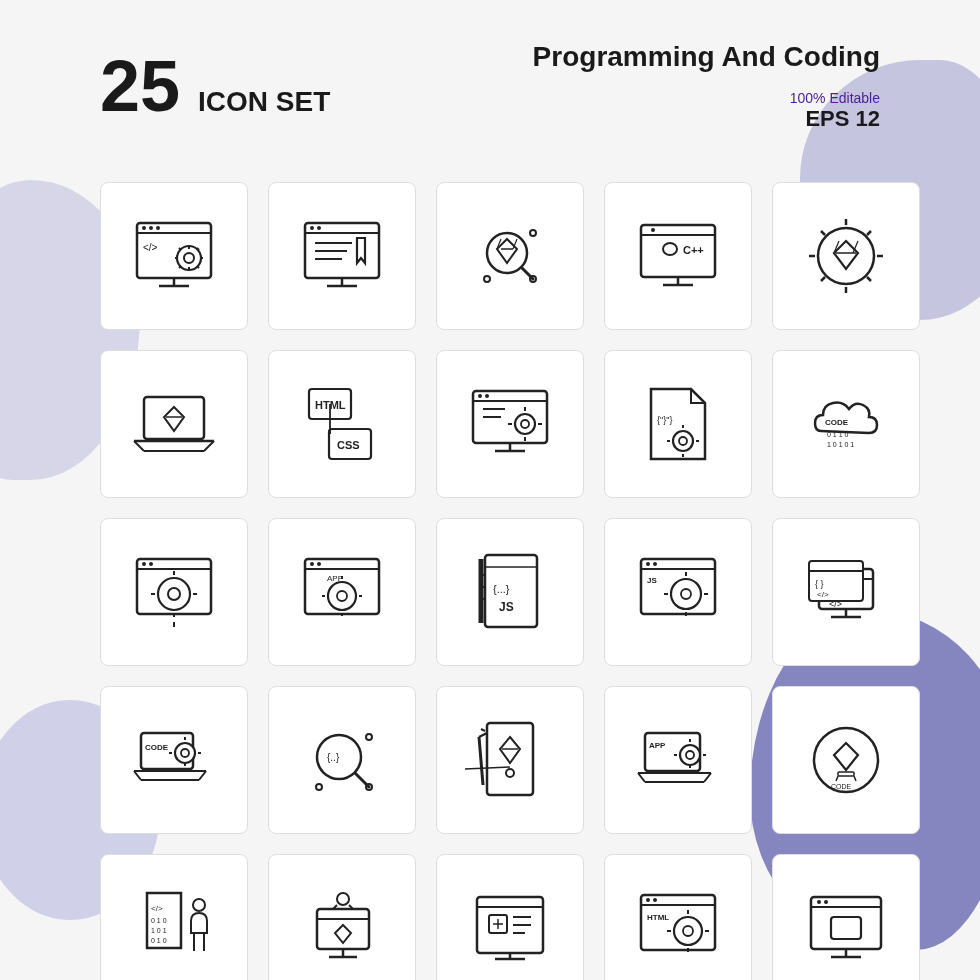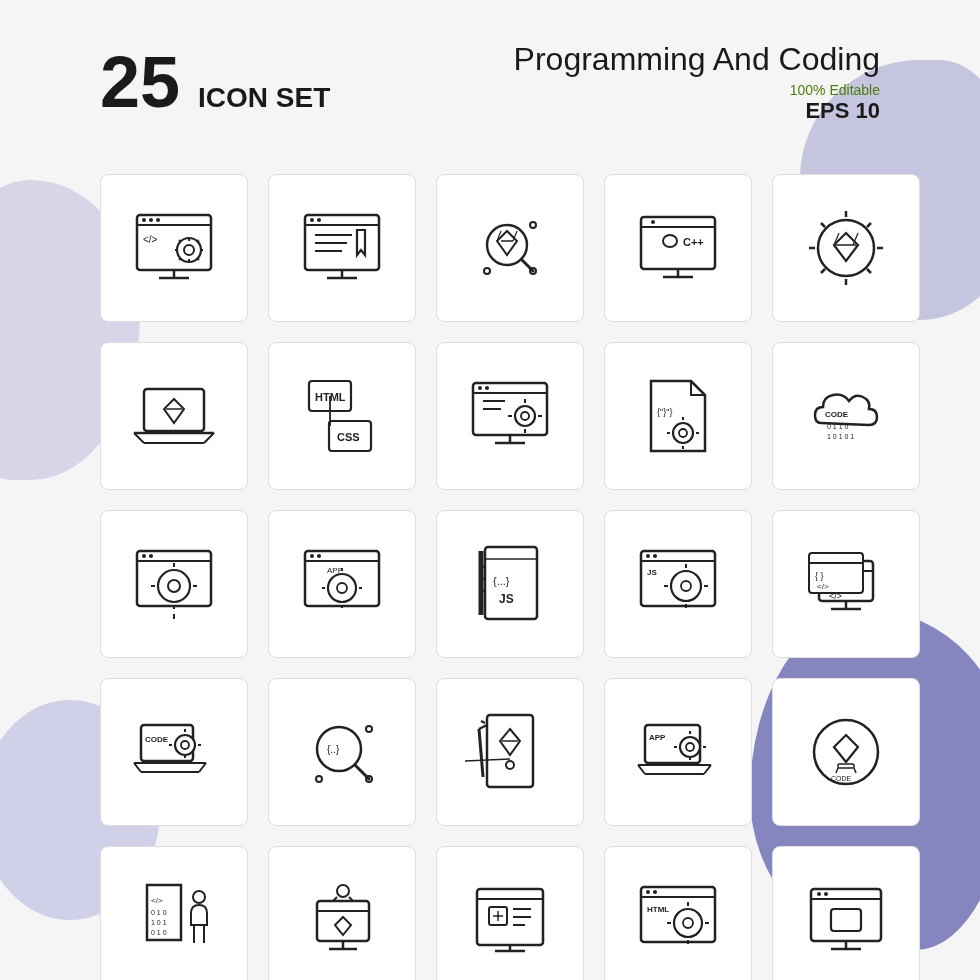--- a/index.html
+++ b/index.html
@@ -82,29 +82,29 @@
       font-size: 28px;
       font-weight: 700;
       color: #1a1a1a;
       line-height: 1.2;
       margin-top: 30px;
     }
     .header-right {
       text-align: right;
     }
     .header-title {
-      font-size: 32px;
-      font-weight: 400;
+      font-size: 28px;
+      font-weight: 700;
       color: #1a1a1a;
       line-height: 1.2;
     }
     .header-editable {
       font-size: 14px;
-      color: #4d7c0f;
-      margin-top: 4px;
+      color: #4c1d95;
+      margin-top: 16px;
     }
     .header-eps {
       font-size: 22px;
       font-weight: 700;
       color: #1a1a1a;
     }
 
     
     .icon-grid {
       display: grid;
@@ -140,21 +140,21 @@
 <div class="content">
 
   <div class="header">
     <div class="header-left">
       <span class="header-number">25</span>
       <span class="header-icon-set">ICON SET</span>
     </div>
     <div class="header-right">
       <div class="header-title">Programming And Coding</div>
       <div class="header-editable">100% Editable</div>
-      <div class="header-eps">EPS 10</div>
+      <div class="header-eps">EPS 12</div>
     </div>
   </div>
 
   <div class="icon-grid">
 
     <div class="icon-cell">
       <svg viewBox="0 0 90 90" fill="none" xmlns="http://www.w3.org/2000/svg">
         <rect x="8" y="12" width="74" height="55" rx="3" stroke="#222" stroke-width="2.5" fill="none"></rect>
         <line x1="8" y1="22" x2="82" y2="22" stroke="#222" stroke-width="2"></line>
         <circle cx="15" cy="17" r="2" fill="#222"></circle>

